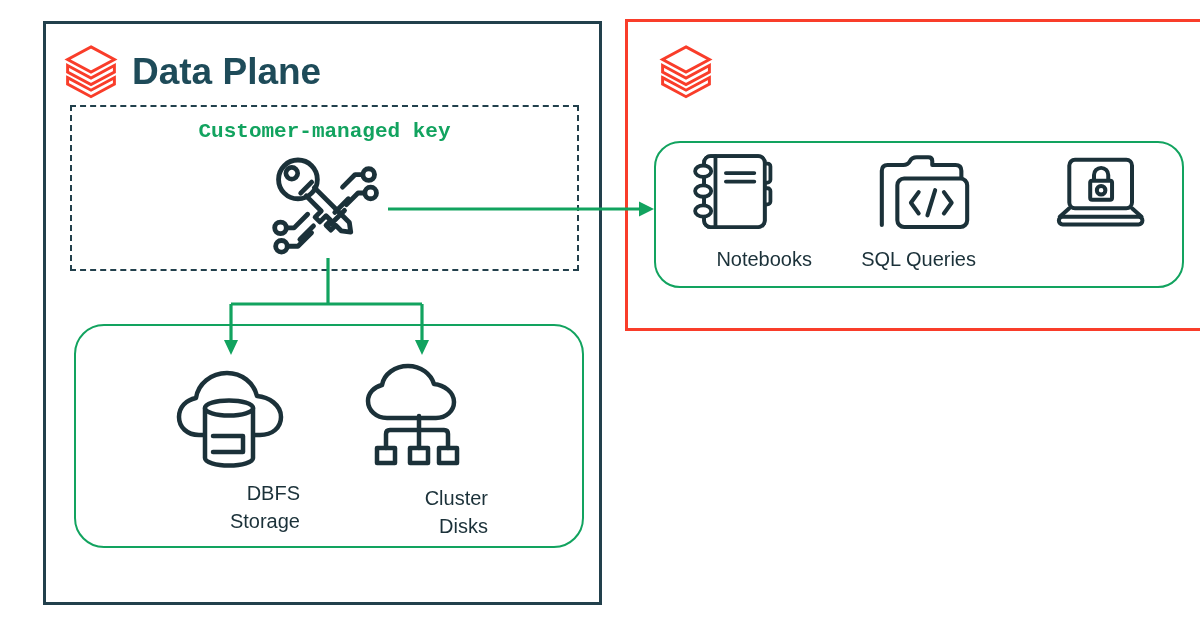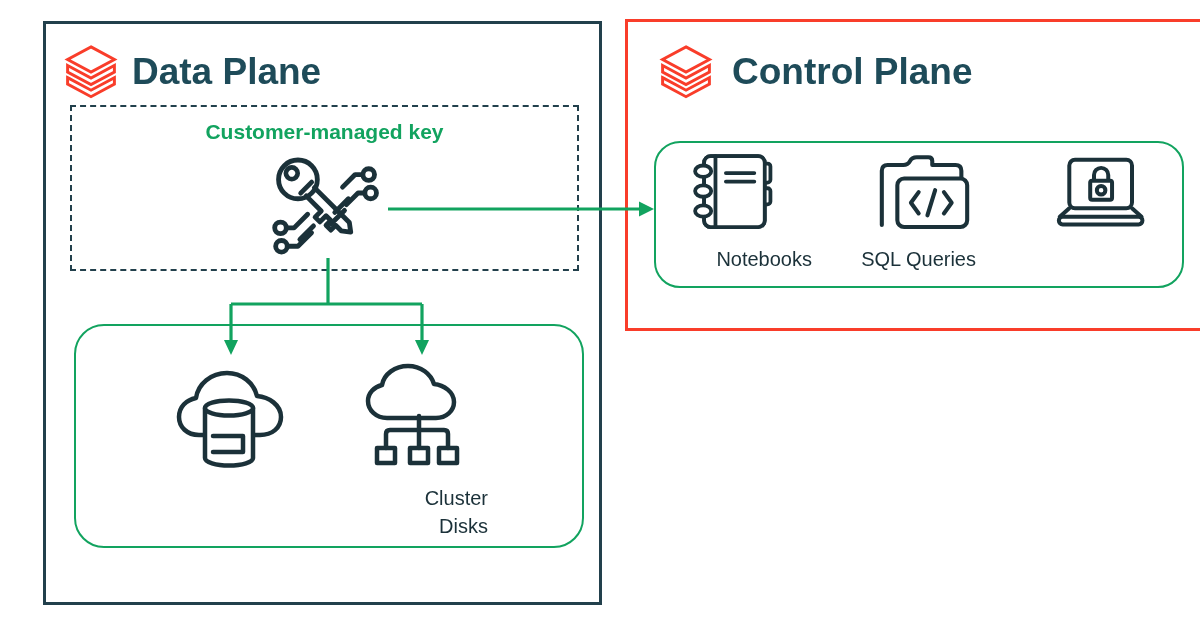--- a/index.html
+++ b/index.html
@@ -30,21 +30,21 @@
   }
   
   .plane-title{
     position:absolute;font-size:37px;font-weight:700;color:#1E4B59;
     letter-spacing:0;white-space:nowrap;line-height:42px;
   }
   .dp-title{left:104px;top:51px;}
   .cp-title{left:704px;top:51px;}
   .cmk-label{
     position:absolute;left:42px;top:120px;width:509px;text-align:center;
-    font-size:21px;font-weight:700;color:#12A35F;
+    font-size:21px;font-weight:700;color:#12A35F;font-family:Liberation Mono, monospace;
   }
   .item-label{
     position:absolute;text-align:right;font-size:20px;color:#1B3139;line-height:28px;
   }
   .lbl-notebooks{left:624px;top:245px;width:160px;}
   .lbl-sql{left:788px;top:245px;width:160px;}
   .lbl-secrets{left:997px;top:245px;width:160px;}
   .lbl-dbfs{left:132px;top:479px;width:140px;}
   .lbl-cluster{left:320px;top:484px;width:140px;}
   
@@ -98,20 +98,24 @@
   <div class="storage-box"></div>
 
   <svg class="abs" style="left:147px;top:360px;" width="110" height="112" viewBox="0 0 110 112">
     <g stroke-width="4.5">
       <path class="ink" d="M24 75 C12 75 4 67 4 57 C4 47 11 40 21 38 C23 24 36 13 52 13 C67 13 79 23 82 36 C94 37 106 45 106 57 C106 68 97 75 85 75 Z"></path>
       <path class="ink-fill" d="M30 48 V98 a24 7.5 0 0 0 48 0 V48"></path>
       <ellipse class="ink-fill" cx="54" cy="48" rx="24" ry="7.5"></ellipse>
       <path class="ink" d="M38 76 H68 V92 H38"></path>
     </g>
   </svg>
+  <div class="item-label lbl-dbfs">
+    <div>DBFS</div>
+    <div>Storage</div>
+  </div>
 
   <svg class="abs" style="left:337px;top:360px;" width="110" height="112" viewBox="0 0 110 112">
     <g class="ink" stroke-width="4.5">
       <path d="M22 58 C11 58 3 50 3 41 C3 33 9 27 17 25 C19 14 30 6 43 6 C56 6 66 14 69 24 C79 25 89 32 89 42 C89 51 81 58 71 58 Z"></path>
       <path d="M54 56 V70 M21 88 V74 Q21 70 25 70 H79 Q83 70 83 74 V88 M54 70 V88"></path>
       <rect x="12" y="88" width="18" height="15"></rect>
       <rect x="45" y="88" width="18" height="15"></rect>
       <rect x="74" y="88" width="18" height="15"></rect>
     </g>
   </svg>
@@ -120,21 +124,20 @@
     <div>Disks</div>
   </div>
 
   <div class="control-plane-box"></div>
 
   <svg class="abs" style="left:632px;top:44px;" width="52" height="56" viewBox="0 0 60 62">
     <path class="logo-stroke" d="M30 2 L57 16.5 L30 31 L3 16.5 Z"></path>
     <path class="logo-stroke" d="M3 23.5 L30 38 L57 23.5 L57 31 L30 45.5 L3 31 Z"></path>
     <path class="logo-stroke" d="M3 37.5 L30 52 L57 37.5 L57 45 L30 59.5 L3 45 Z"></path>
   </svg>
-  <div class="plane-title cp-title">Control Plane</div>
 
   <div class="services-box"></div>
 
   <svg class="abs" style="left:660px;top:152px;" width="90" height="81" viewBox="0 0 95 85">
     <g stroke-width="4">
       <rect class="ink-fill" x="17" y="4" width="64" height="75" rx="7"></rect>
       <rect class="ink-fill" x="79" y="12" width="8" height="20" rx="3"></rect>
       <rect class="ink-fill" x="79" y="38" width="8" height="17" rx="3"></rect>
       <rect class="ink-fill" x="17" y="4" width="64" height="75" rx="7"></rect>
       <line class="ink" x1="29" y1="4" x2="29" y2="79"></line>

